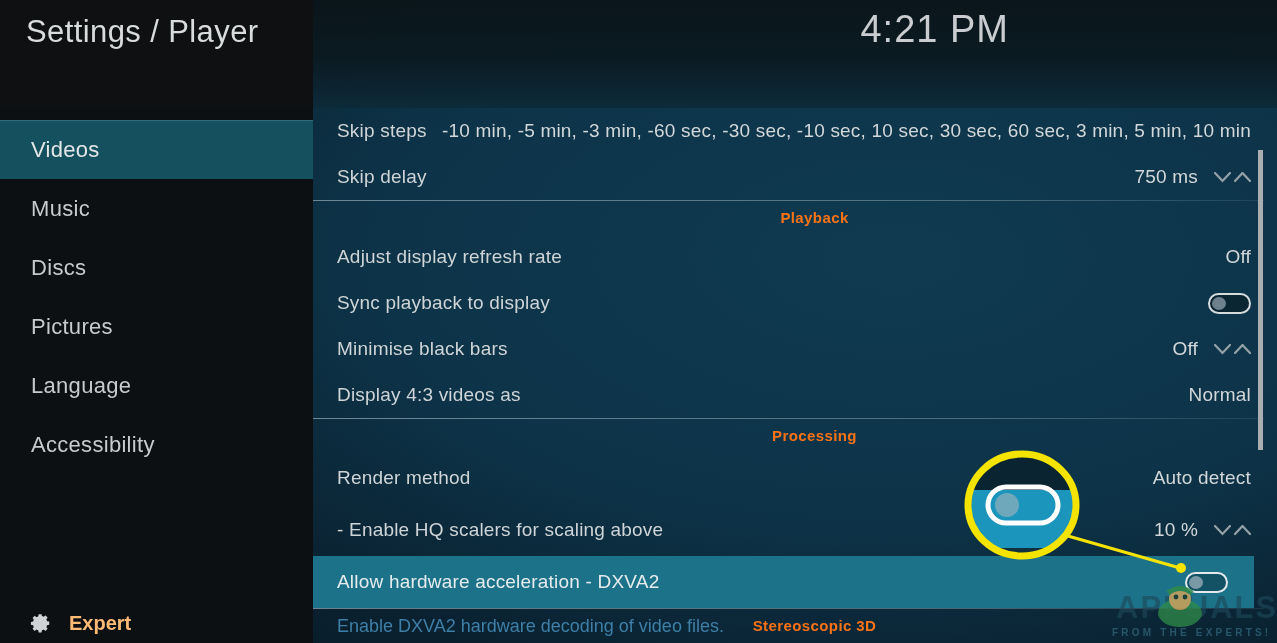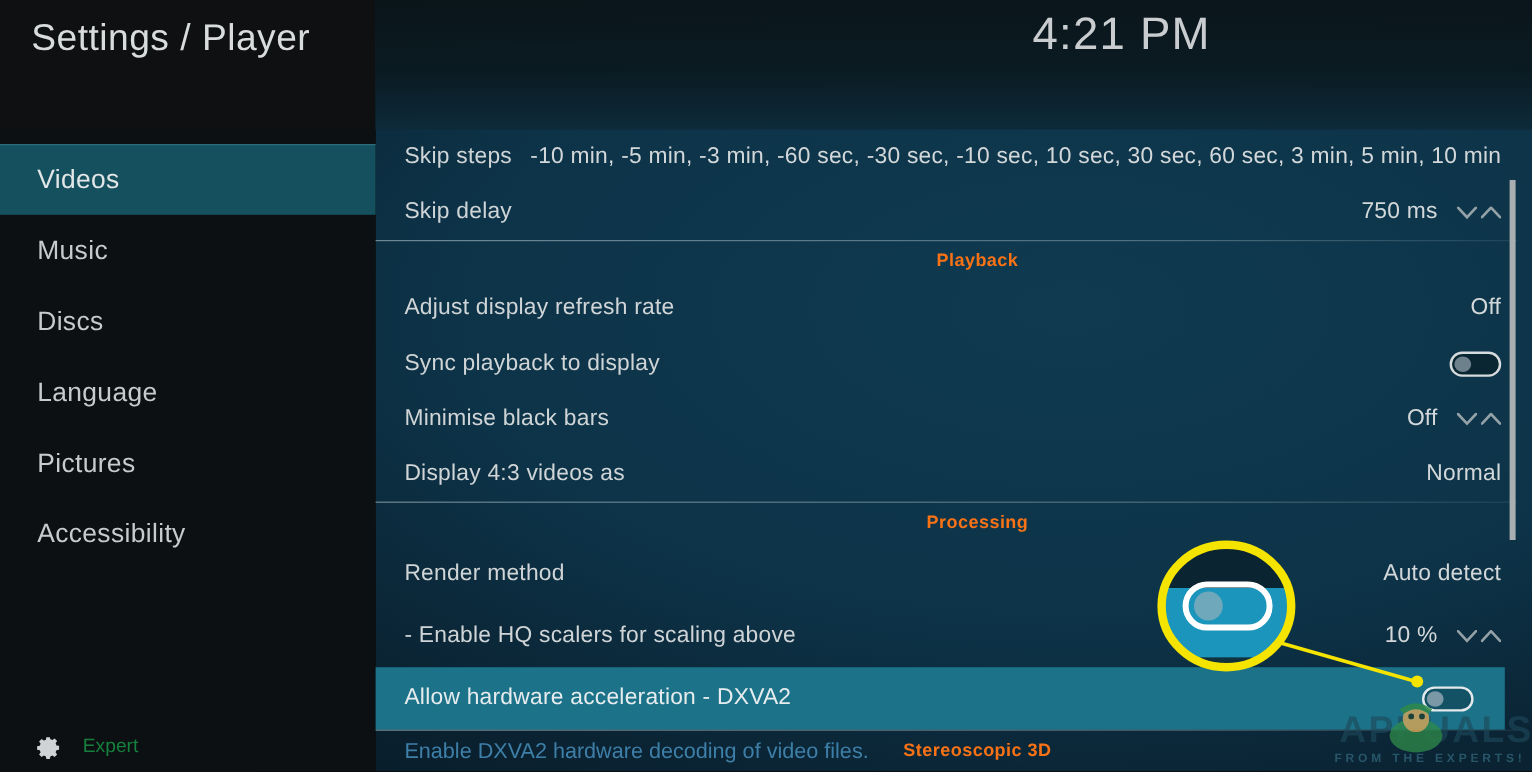--- a/index.html
+++ b/index.html
@@ -74,21 +74,21 @@
     position: absolute; left: 0; bottom: 10px; width: 313px;
     height: 44px;
     display: flex; align-items: center;
     padding-left: 30px;
   }
   .gear {
     width: 22px; height: 22px; flex: 0 0 22px;
     position: relative; margin-right: 17px;
   }
   .gear svg { display:block; }
-  .expert-label { font-size: 16px; color: #15803d; }
+  .expert-label { font-size: 20px; color: #fdba74; font-weight: bold; }
 
   
   .content {
     position: absolute; left: 313px; top: 108px;
     width: 964px; height: 535px;
     z-index: 4;
   }
   .row {
     position: relative;
     height: 46px;
@@ -206,24 +206,24 @@
     <div class="side-item selected">
       <span>Videos</span>
     </div>
     <div class="side-item">
       <span>Music</span>
     </div>
     <div class="side-item">
       <span>Discs</span>
     </div>
     <div class="side-item">
+      <span>Pictures</span>
+    </div>
+    <div class="side-item">
       <span>Language</span>
-    </div>
-    <div class="side-item">
-      <span>Pictures</span>
     </div>
     <div class="side-item">
       <span>Accessibility</span>
     </div>
 
     <div class="side-expert">
       <span class="gear">
         <svg width="22" height="22" viewBox="0 0 24 24">
           <path fill="#cfd3d5" d="M12 8.2a3.8 3.8 0 1 0 0 7.6 3.8 3.8 0 0 0 0-7.6zm0 5.9a2.1 2.1 0 1 1 0-4.2 2.1 2.1 0 0 1 0 4.2z"></path>
           <path fill="#cfd3d5" d="M21 13.6v-3.2l-2.4-.4a6.9 6.9 0 0 0-.8-1.9l1.4-2-2.3-2.3-2 1.4a6.9 6.9 0 0 0-1.9-.8L12.6 2.5H9.4L9 4.8c-.7.2-1.3.5-1.9.8l-2-1.4L2.8 6.5l1.4 2c-.3.6-.6 1.2-.8 1.9l-2.4.4v3.2l2.4.4c.2.7.5 1.3.8 1.9l-1.4 2 2.3 2.3 2-1.4c.6.3 1.2.6 1.9.8l.4 2.4h3.2l.4-2.4c.7-.2 1.3-.5 1.9-.8l2 1.4 2.3-2.3-1.4-2c.3-.6.6-1.2.8-1.9l2.4-.4z"></path>

